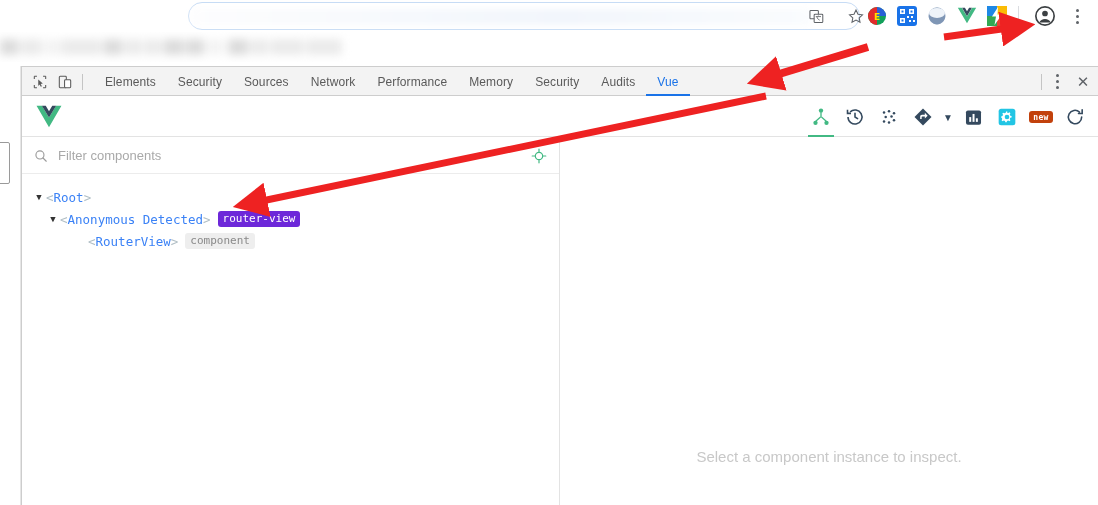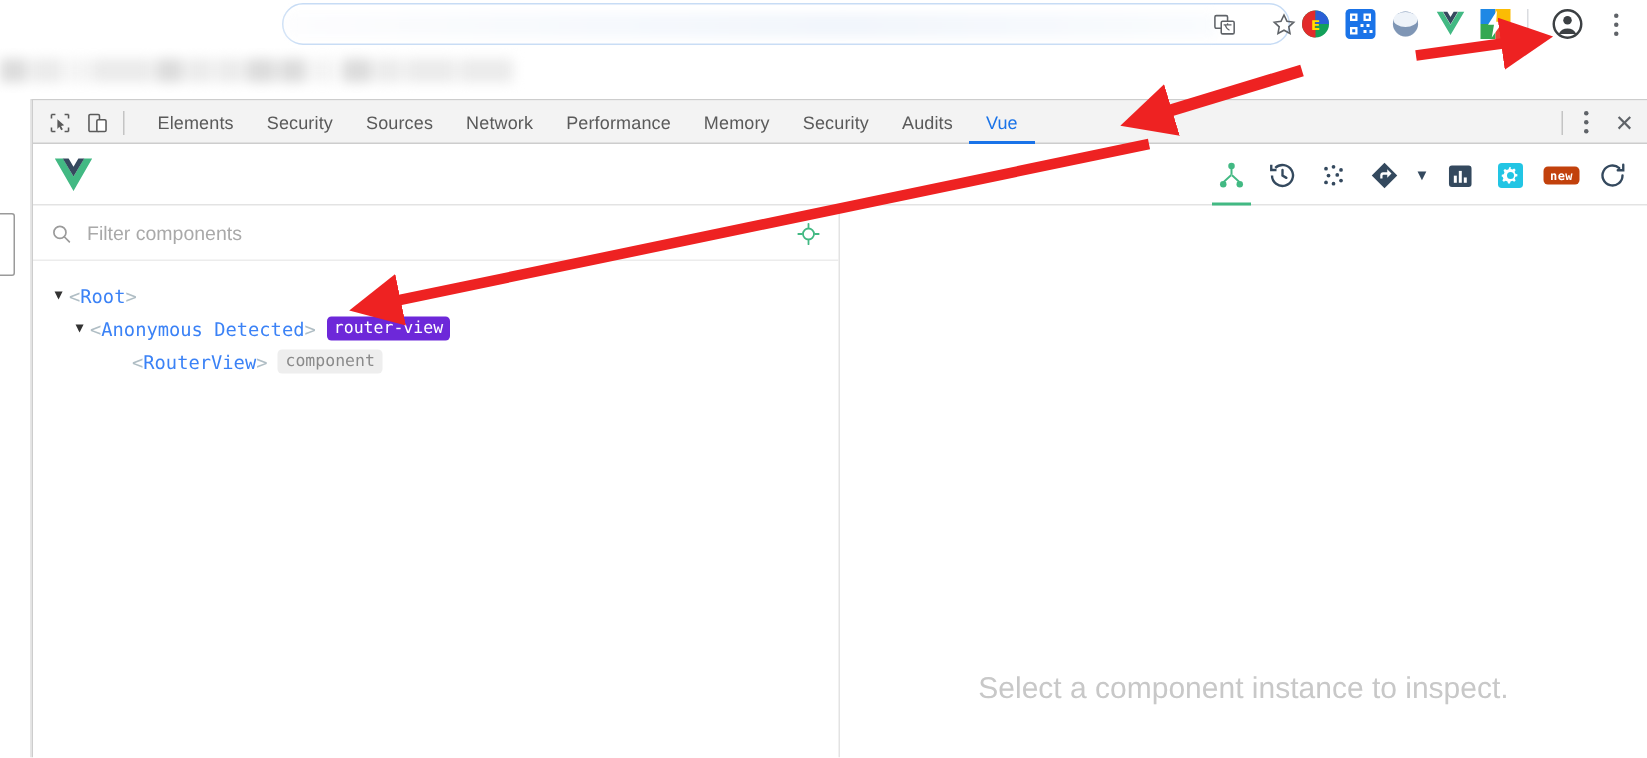--- a/index.html
+++ b/index.html
@@ -328,21 +328,21 @@
   .detail-pane {
     flex: 1;
     position: relative;
     background: #ffffff;
   }
   .detail-empty {
     position: absolute;
     left: 0; right: 0;
     top: 310px;
     text-align: center;
-    font-size: 20px;
+    font-size: 15px;
     color: #c8c8c8;
   }
 
   
   .page-sliver {
     position: absolute;
     left: 0; top: 66px;
     width: 21px; height: 439px;
     background: #ffffff;
     border-right: 1px solid #e6e6e6;

